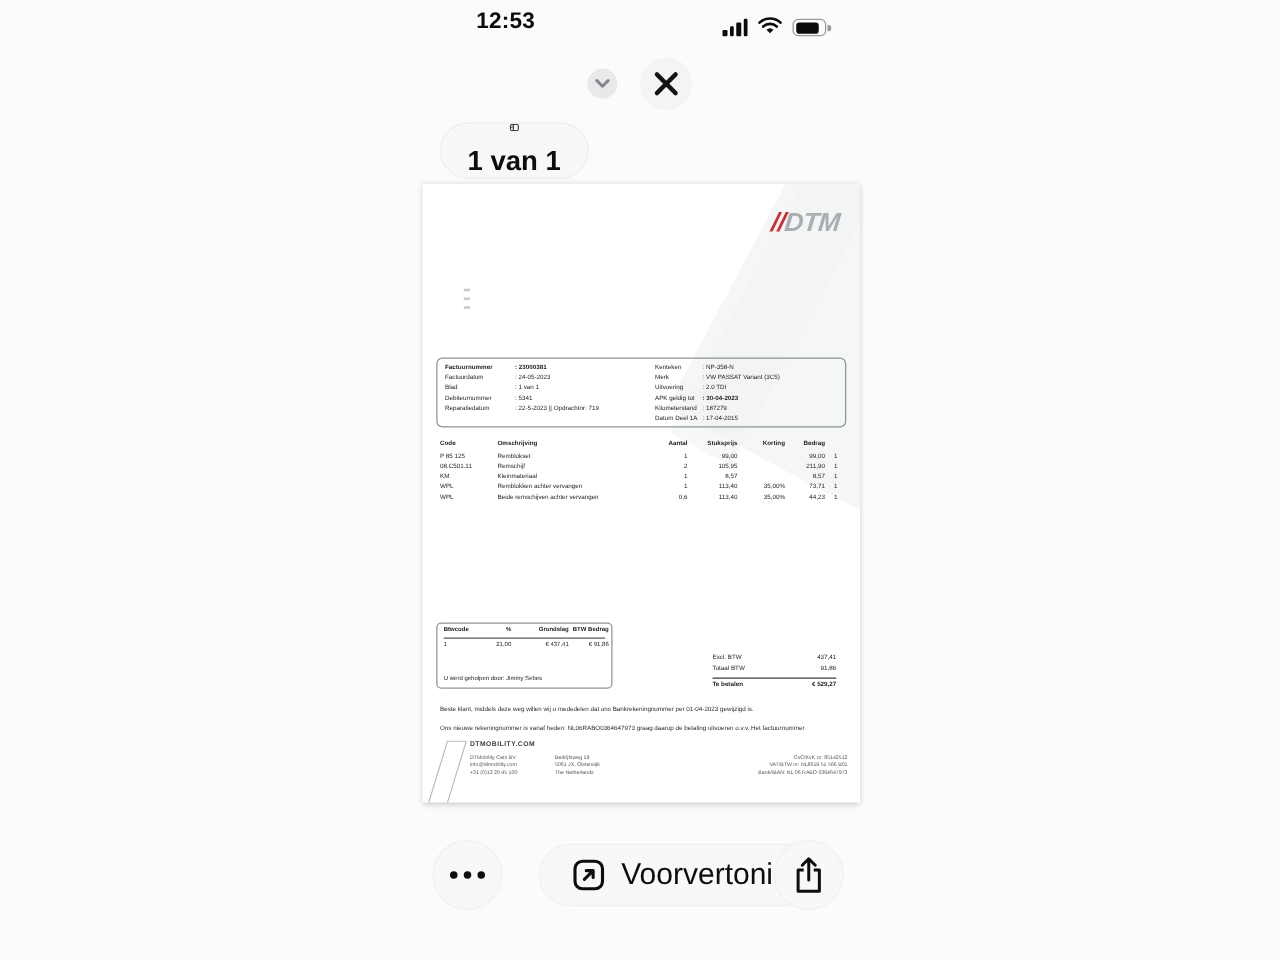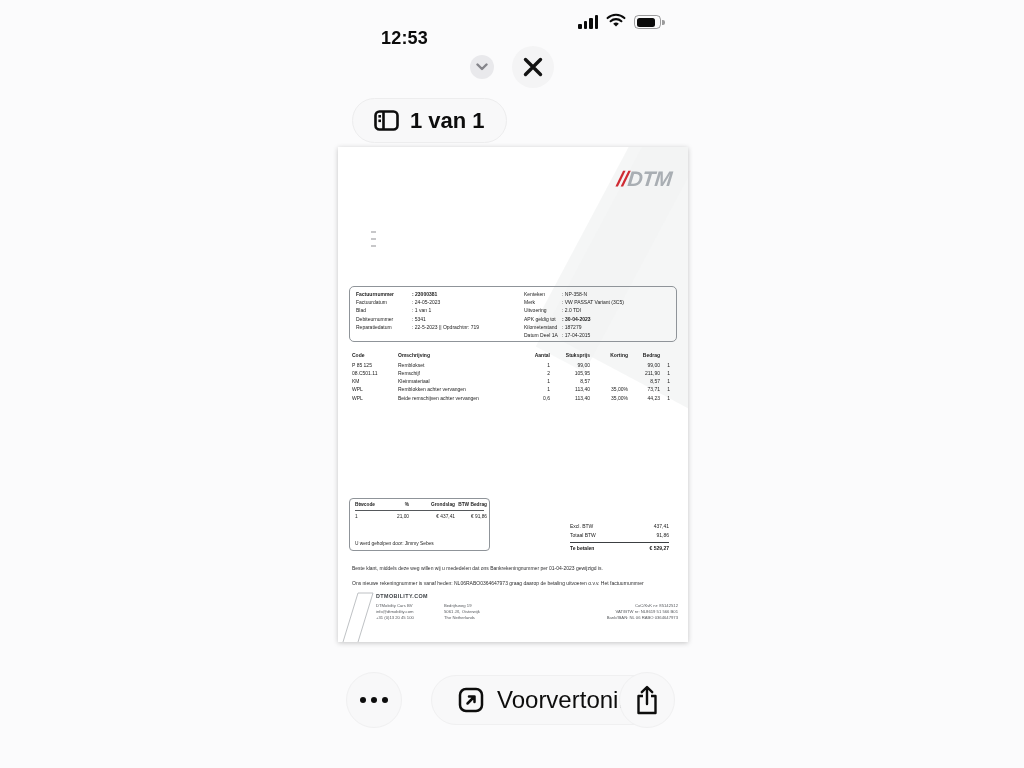--- a/index.html
+++ b/index.html
@@ -1,38 +1,38 @@
 <!DOCTYPE html>
 <html><head>
 <meta charset="utf-8">
 <style>
   * { margin:0; padding:0; box-sizing:border-box; }
   html,body { width:1024px; height:768px; overflow:hidden; }
   body { background:#fbfbfc; font-family:"Liberation Sans", sans-serif; color:#111; position:relative; }
 
   
   .statusbar { position:absolute; left:0; top:0; width:1024px; height:44px; }
-  .sb-time { position:absolute; left:381px; top:28px; font-size:18px; font-weight:700; letter-spacing:.2px; color:#0b0b0b; }
+  .sb-time { position:absolute; left:381px; top:6px; font-size:18px; font-weight:700; letter-spacing:.2px; color:#0b0b0b; }
   .sb-icons { position:absolute; left:578px; top:13px; display:flex; align-items:flex-end; gap:7px; height:16px; }
   .cell-bars { display:flex; align-items:flex-end; gap:2px; height:14px; }
   .cell-bars i { display:block; width:3.5px; background:#0b0b0b; border-radius:1px; }
   .cb1{height:5px;} .cb2{height:8px;} .cb3{height:11px;} .cb4{height:14px;}
   .wifi svg { display:block; }
   .battery { position:relative; width:27px; height:14px; border:1.5px solid rgba(0,0,0,.38); border-radius:4.5px; }
   .battery .fill { position:absolute; left:1.5px; top:1.5px; bottom:1.5px; width:18px; background:#0b0b0b; border-radius:2.5px; }
   .battery .nub { position:absolute; right:-4.5px; top:4px; width:2.5px; height:5px; background:rgba(0,0,0,.38); border-radius:0 2px 2px 0; }
 
   
   .titlerow { position:absolute; left:0; top:46px; width:1024px; display:flex; justify-content:center; align-items:center; gap:12px; }
   .doc-title { font-size:22px; font-weight:700; color:#0d0d0d; }
   .chev-btn { width:24px; height:24px; border-radius:50%; background:#e9e9ec; display:flex; align-items:center; justify-content:center; cursor:pointer; }
   .close-btn { width:42px; height:42px; border-radius:50%; background:#f4f4f5; display:flex; align-items:center; justify-content:center; margin-left:6px; cursor:pointer; }
 
   
-  .page-pill { position:absolute; left:352px; top:98px; height:45px; border-radius:23px; background:#f8f8f9; border:1px solid #ededee; display:flex; align-items:center; gap:11px; padding:0 21px; }
+  .page-pill { position:absolute; left:352px; top:98px; height:45px; border-radius:23px; background:#f8f8f9; border:1px solid #ededee; display:flex; align-items:center; gap:11px; padding:0 21px;flex-direction:column; }
   .page-pill .label { font-size:22px; font-weight:600; color:#0d0d0d; }
 
   
   .pdf { position:absolute; left:338px; top:147px; width:350px; height:495px; background:#fff;
          box-shadow:0 1px 5px rgba(0,0,0,.22); overflow:hidden; font-size:5px; color:#1c1c1c; }
   .band1 { position:absolute; top:-80px; right:-90px; width:180px; height:320px; background:#eceeef; opacity:.55; transform:rotate(28deg); }
   .band2 { position:absolute; top:-70px; right:30px; width:55px; height:300px; background:#f2f3f4; opacity:.6; transform:rotate(28deg); }
 
   .logo { position:absolute; right:16px; top:20px; font-style:italic; font-weight:800; font-size:21px; letter-spacing:-.5px; transform:skewX(-6deg); }
   .logo .sl { color:#cf2b33; }

